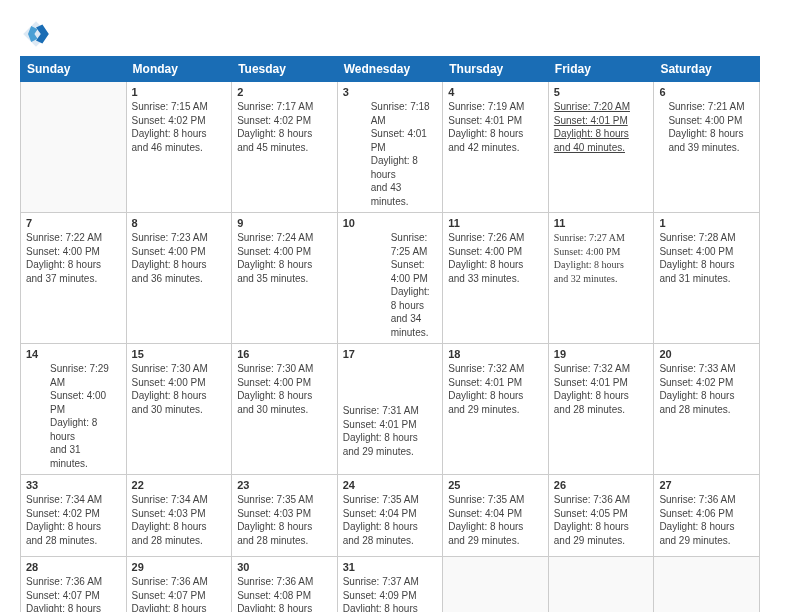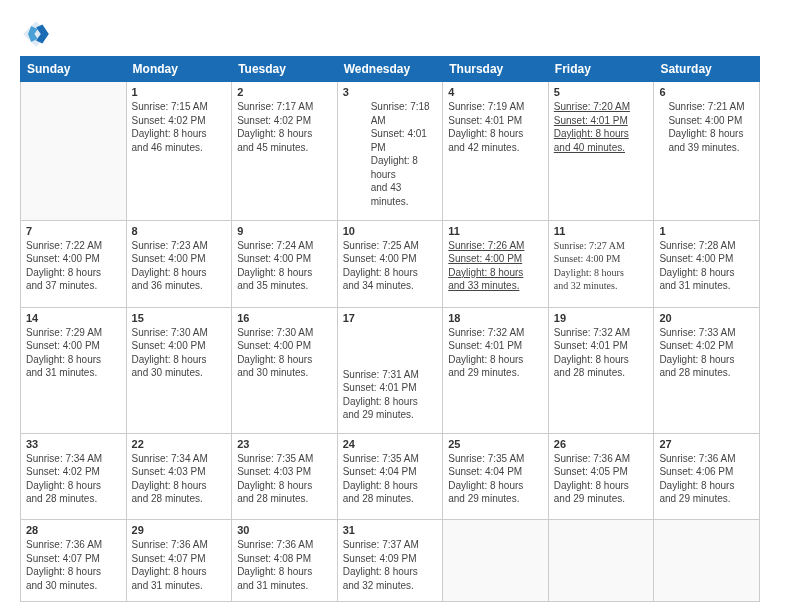--- a/index.html
+++ b/index.html
@@ -202,28 +202,28 @@
           </td>
           <td>
             <span class="day-num">9</span>
             <div class="day-info" style="white-space: pre-line;">Sunrise: 7:24 AM
 Sunset: 4:00 PM
 Daylight: 8 hours
 and 35 minutes.</div>
           </td>
           <td>
             <span class="day-num">10</span>
-            <div class="day-info" style="white-space: pre-line;">Sunrise: 7:25 AM
+            <div class="day-info" style="white-space: pre-line; margin-left: 48px;">Sunrise: 7:25 AM
 Sunset: 4:00 PM
 Daylight: 8 hours
 and 34 minutes.</div>
           </td>
           <td>
             <span class="day-num">11</span>
-            <div class="day-info" style="white-space: pre-line; text-decoration: underline;">Sunrise: 7:26 AM
+            <div class="day-info" style="white-space: pre-line;">Sunrise: 7:26 AM
 Sunset: 4:00 PM
 Daylight: 8 hours
 and 33 minutes.</div>
           </td>
           <td>
             <span class="day-num">11</span>
             <div class="day-info" style="white-space: pre-line; font-family: Liberation Serif, serif;">Sunrise: 7:27 AM
 Sunset: 4:00 PM
 Daylight: 8 hours
 and 32 minutes.</div>
@@ -232,21 +232,21 @@
             <span class="day-num">1</span>
             <div class="day-info" style="white-space: pre-line;">Sunrise: 7:28 AM
 Sunset: 4:00 PM
 Daylight: 8 hours
 and 31 minutes.</div>
           </td>
         </tr>
         <tr class="week">
           <td>
             <span class="day-num">14</span>
-            <div class="day-info" style="white-space: pre-line;">Sunrise: 7:29 AM
+            <div class="day-info" style="white-space: pre-line; margin-left: 24px;">Sunrise: 7:29 AM
 Sunset: 4:00 PM
 Daylight: 8 hours
 and 31 minutes.</div>
           </td>
           <td>
             <span class="day-num">15</span>
             <div class="day-info" style="white-space: pre-line;">Sunrise: 7:30 AM
 Sunset: 4:00 PM
 Daylight: 8 hours
 and 30 minutes.</div>

